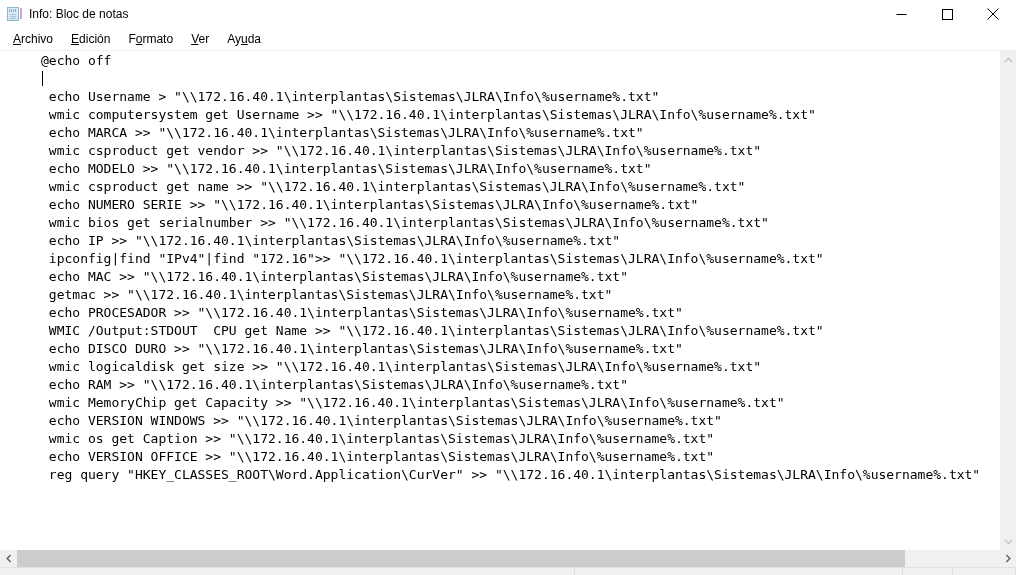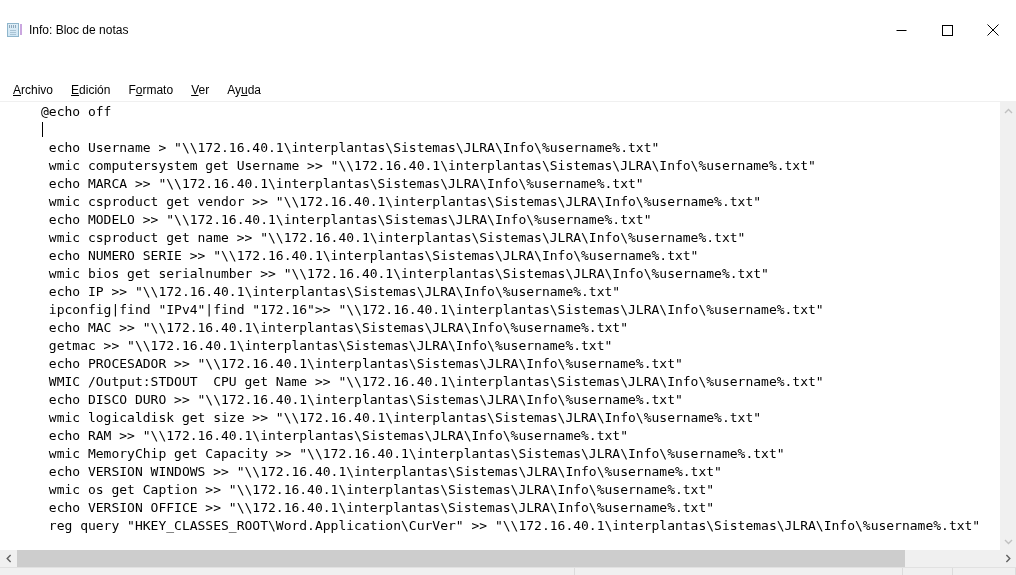--- a/index.html
+++ b/index.html
@@ -24,21 +24,20 @@
   }
 
   
   .titlebar {
     height: 28px;
     background: #ffffff;
     display: flex;
     align-items: center;
     flex: 0 0 auto;
     position: relative;
-    margin-top: 16px;
   }
   .title-icon {
     width: 16px;
     height: 16px;
     margin-left: 6px;
     margin-right: 7px;
     position: relative;
     flex: 0 0 auto;
   }
   .title-icon .pad {
@@ -96,21 +95,20 @@
   
   .menubar {
     height: 22px;
     background: #ffffff;
     display: flex;
     align-items: center;
     padding-left: 4px;
     flex: 0 0 auto;
     border-bottom: 1px solid #f0f0f0;
     box-sizing: content-box;
-    margin-top: 35px;
   }
   .menu-item {
     font-size: 12px;
     color: #000000;
     padding: 2px 9px 2px 9px;
     line-height: 16px;
     white-space: nowrap;
   }
   .menu-item u { text-decoration: underline; }
 

